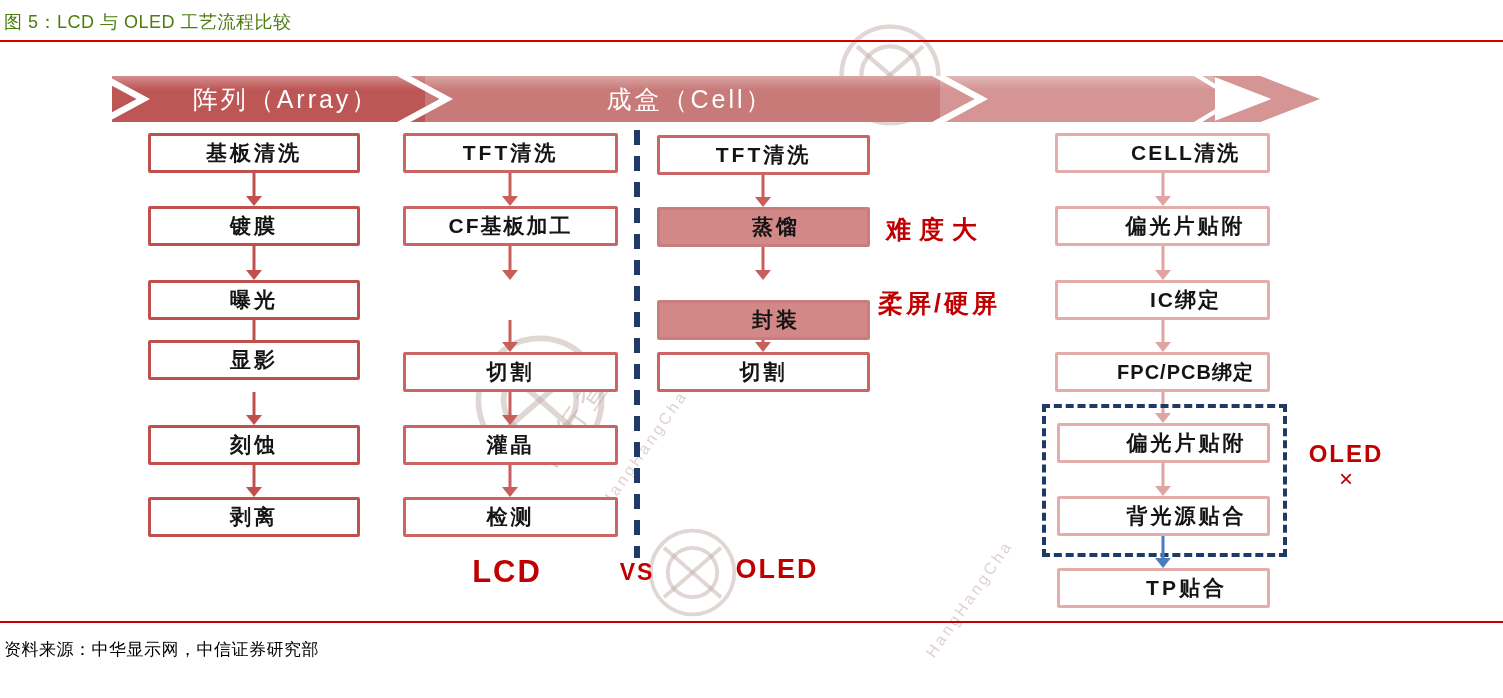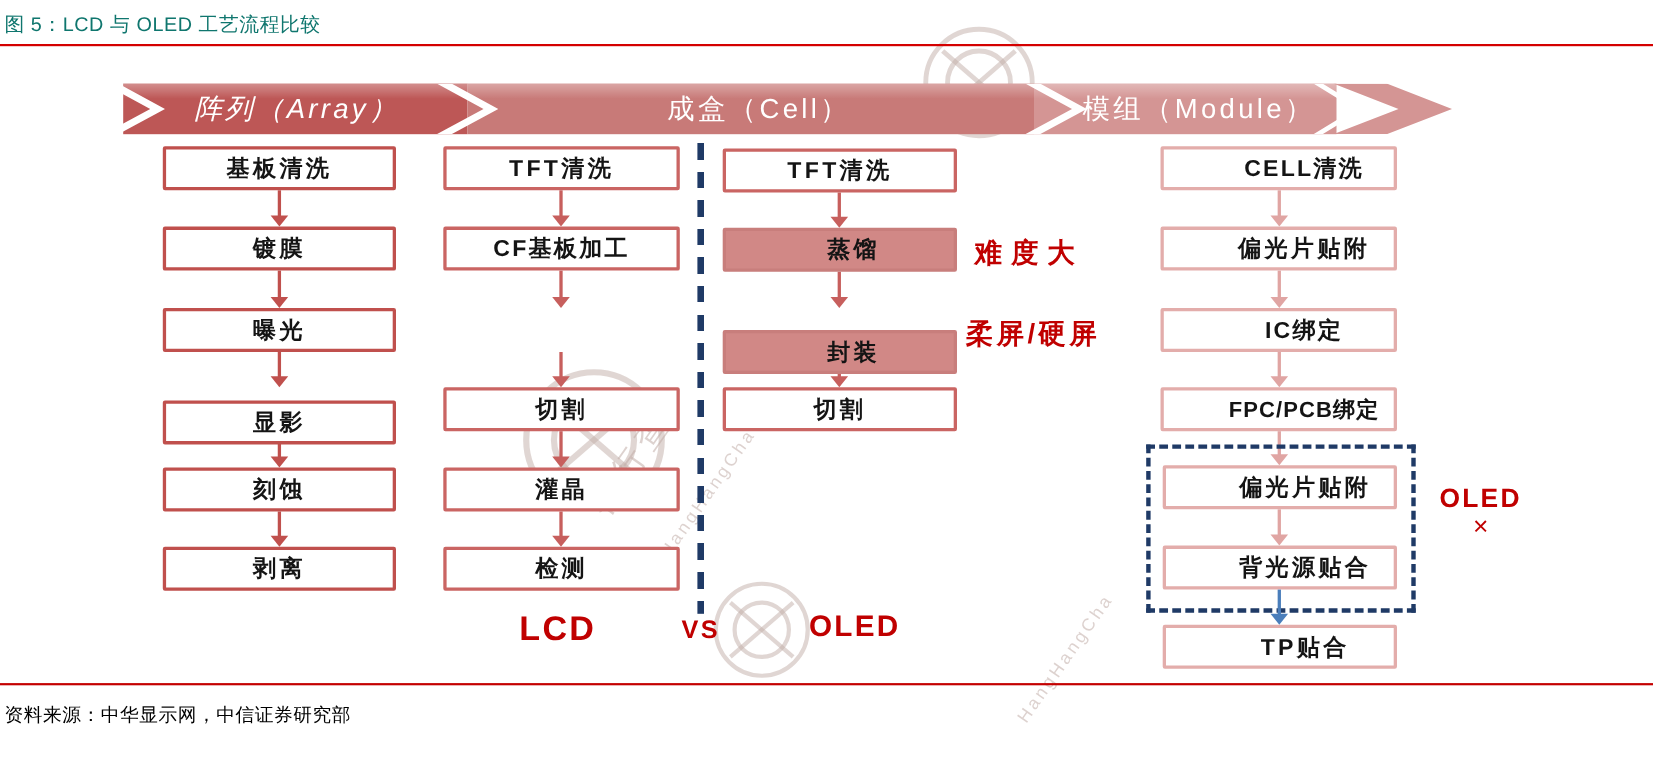--- a/index.html
+++ b/index.html
@@ -1,20 +1,20 @@
 <!DOCTYPE html>
 <html><head>
 <meta charset="utf-8">
 <style>
   * { margin:0; padding:0; box-sizing:border-box; }
   html,body { background:#fff; }
   body { font-family:"Liberation Sans","DejaVu Sans",sans-serif; }
   .stage { position:relative; width:1503px; height:698px; background:#fff; overflow:hidden; }
 
-  .page-title { position:absolute; left:4px; top:10px; font-size:18px; color:#0f766e; letter-spacing:.5px; }
+  .page-title { position:absolute; left:4px; top:10px; font-size:18px; color:#4d7c0f; letter-spacing:.5px; }
   .rule { position:absolute; left:0; width:1503px; height:2px; }
   .rule-top { top:40px; background:#d40000; }
   .rule-bottom { top:621px; background:#c40000; }
   .source-line { position:absolute; left:4px; top:638px; font-size:17px; color:#000; letter-spacing:.5px; }
 
   
   .banner { position:absolute; left:100px; top:76px; width:1230px; height:46px; }
   .banner-seg { position:absolute; top:0; height:46px; }
   .banner-seg::after { content:""; position:absolute; inset:0;
       background:linear-gradient(180deg, rgba(255,255,255,.33) 0%, rgba(255,255,255,0) 30%); }
@@ -98,29 +98,28 @@
 
   <div class="banner">
     <div class="banner-seg seg-array"></div>
     <div class="banner-seg seg-cell"></div>
     <div class="banner-seg seg-module"></div>
     <div class="banner-head"></div>
     <div class="wchev wchev-1"></div>
     <div class="wchev wchev-2"></div>
     <div class="wchev wchev-3"></div>
     <div class="wchev wchev-4"></div>
-    <div class="banner-label" style="left:20px; width:300px;font-style:italic;">阵列（Array）</div>
+    <div class="banner-label" style="left:36px; width:300px;">阵列（Array）</div>
     <div class="banner-label" style="left:380px; width:420px;">成盒（Cell）</div>
-    <div class="banner-label" style="left:850px; width:280px;">模组（Module）</div>
   </div>
 
   <div class="box" style="left:148px; top:133px; width:212px;">基板清洗</div>
   <div class="box" style="left:148px; top:206px; width:212px;">镀膜</div>
   <div class="box" style="left:148px; top:280px; width:212px;">曝光</div>
-  <div class="box" style="left:148px; top:364px; width:212px;">显影</div>
+  <div class="box" style="left:148px; top:340px; width:212px;">显影</div>
   <div class="box" style="left:148px; top:425px; width:212px;">刻蚀</div>
   <div class="box" style="left:148px; top:497px; width:212px;">剥离</div>
   <div class="varrow" style="--c:#c0504d; left:246px; top:173px; height:33px;"></div>
   <div class="varrow" style="--c:#c0504d; left:246px; top:246px; height:34px;"></div>
   <div class="varrow" style="--c:#c0504d; left:246px; top:320px; height:32px;"></div>
   <div class="varrow" style="--c:#c0504d; left:246px; top:392px; height:33px;"></div>
   <div class="varrow" style="--c:#c0504d; left:246px; top:465px; height:32px;"></div>
 
   <div class="box b-salmon" style="left:403px; top:133px; width:215px;">TFT清洗</div>
   <div class="box b-salmon" style="left:403px; top:206px; width:215px; letter-spacing:2px;">CF基板加工</div>

